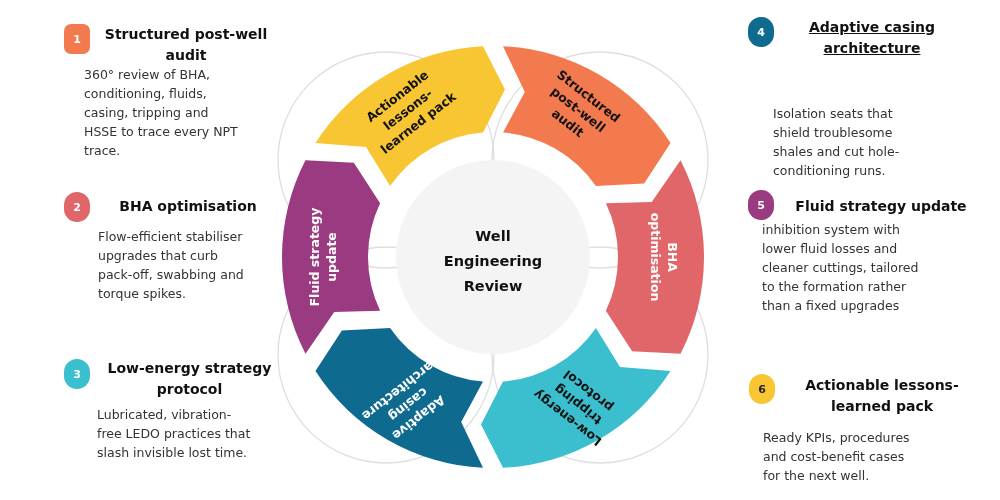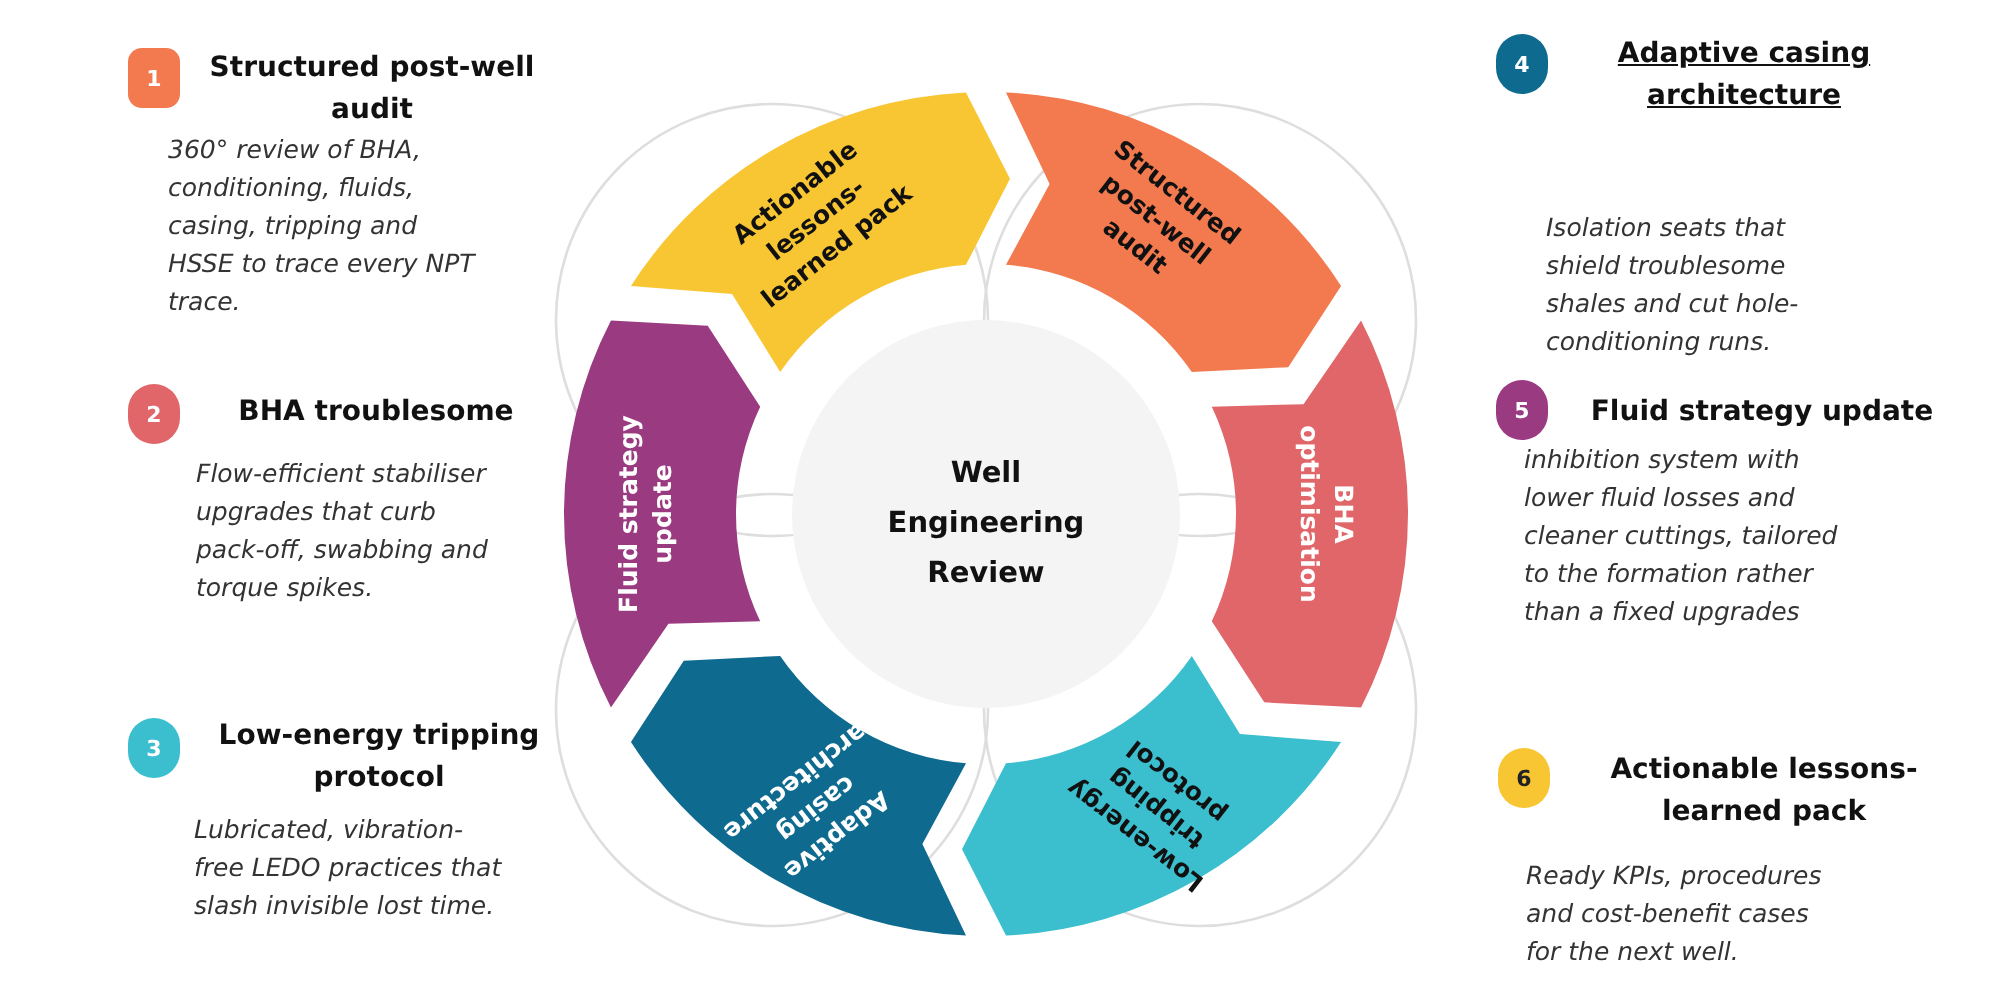--- a/index.html
+++ b/index.html
@@ -3,21 +3,21 @@
 <meta charset="utf-8">
 <style>
   html, body { margin:0; padding:0; background:#ffffff; }
   body { width:1000px; height:500px; position:relative; overflow:hidden;
          font-family:"DejaVu Sans", sans-serif; color:#111; }
   .item { position:absolute; }
   .badge { position:absolute; width:26px; height:30px; border-radius:7px; color:#fff;
            font-size:11px; font-weight:bold; display:flex; align-items:center; justify-content:center; }
   .badge.dark { color:#222; }
   .item-title { position:absolute; font-weight:bold; font-size:14px; line-height:21px; color:#111;text-align:center; }
-  .item-desc { position:absolute; font-size:12.5px; line-height:19px; color:#333;font-style:italic; }
+  .item-desc { position:absolute; font-size:12.5px; line-height:19px; color:#333; }
   #diagram { position:absolute; left:0; top:0; }
   .seg-label { font-weight:bold; font-size:12.5px; }
   .center-label { font-weight:bold; font-size:14.5px; fill:#111; }
 </style>
 </head>
 <body>
 
 <svg id="diagram" width="1000" height="500" viewBox="0 0 1000 500">
   <g id="rings">
       <circle cx="386" cy="160" r="108" fill="none" stroke="#dedede" stroke-width="1.3"></circle>
@@ -58,36 +58,36 @@
     <div>HSSE to trace every NPT</div>
     <div>trace.</div>
   </div>
 </div>
 
 <div class="item" style="left:0;top:0;">
   <div class="badge" style="left: 64px; top: 192px; border-radius: 13px; background: rgb(224, 102, 106);">
       <span>2</span>
     </div>
   <div class="item-title" style="left:103px;top:196px;width:170px;">
-    <div>BHA troublesome</div>
+    <div>BHA optimisation</div>
   </div>
   <div class="item-desc" style="left:98px;top:227px;width:190px;">
     <div>Flow-efficient stabiliser</div>
     <div>upgrades that curb</div>
     <div>pack-off, swabbing and</div>
     <div>torque spikes.</div>
   </div>
 </div>
 
 <div class="item" style="left:0;top:0;">
   <div class="badge" style="left: 64px; top: 359px; border-radius: 13px; background: rgb(59, 191, 206);">
       <span>3</span>
     </div>
   <div class="item-title" style="left:102px;top:358px;width:175px;">
-    <div>Low-energy tripping</div>
+    <div>Low-energy strategy</div>
     <div>protocol</div>
   </div>
   <div class="item-desc" style="left:97px;top:405px;width:190px;">
     <div>Lubricated, vibration-</div>
     <div>free LEDO practices that</div>
     <div>slash invisible lost time.</div>
   </div>
 </div>
 
 <div class="item" style="left:0;top:0;">

